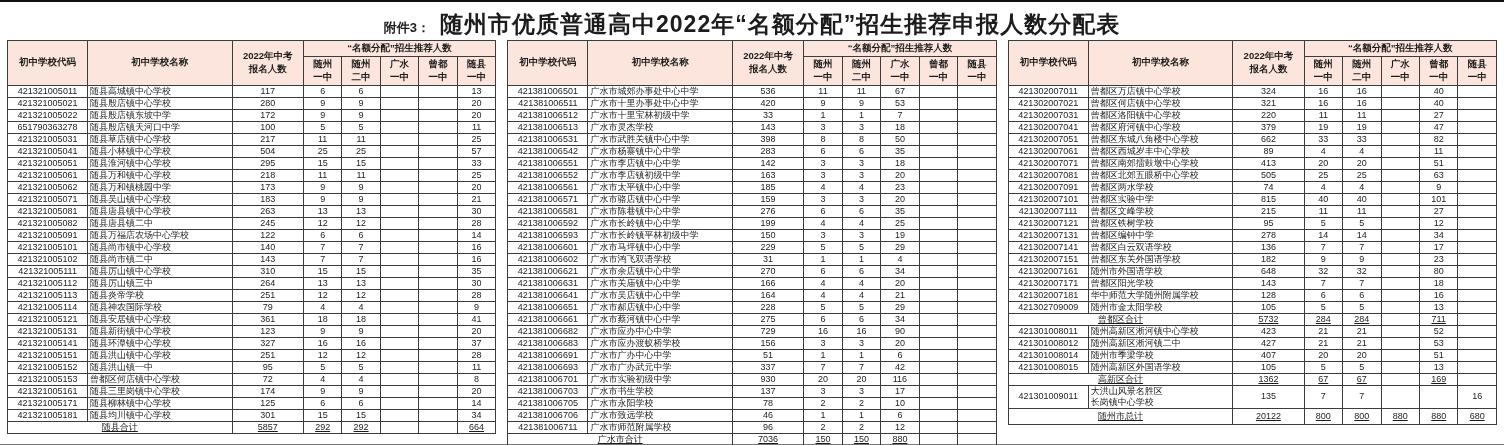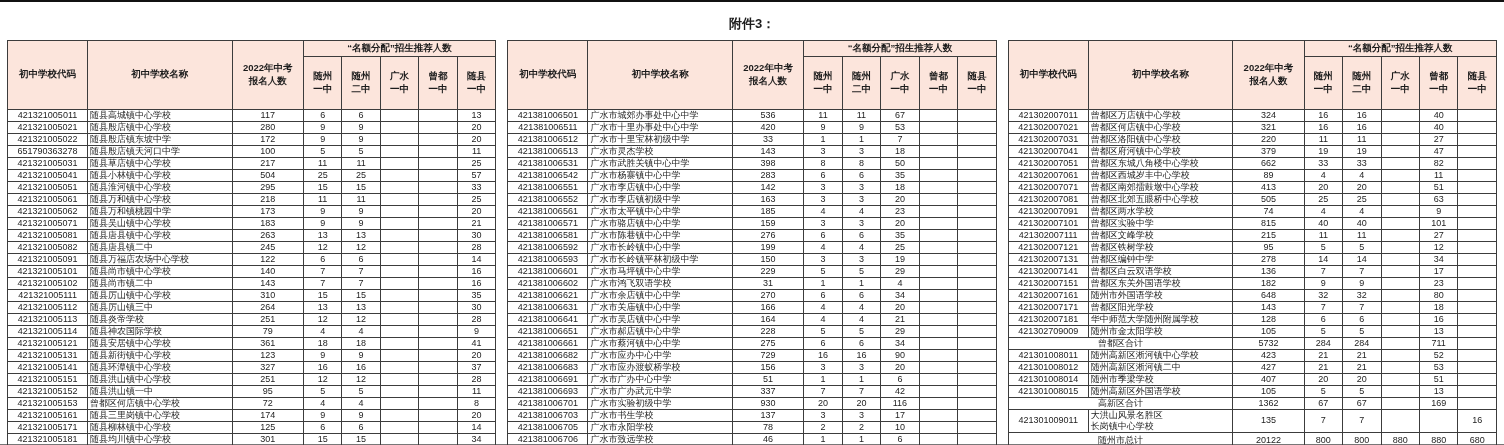--- a/index.html
+++ b/index.html
@@ -3,50 +3,51 @@
 <meta charset="utf-8">
 <style>
   :root{
     --header-bg:#fce5dc;
     --border:#3c3c3c;
     --text:#1c1c1c;
   }
   html,body{margin:0;padding:0;width:1504px;height:445px;overflow:hidden;background:#ffffff;
     font-family:"Liberation Sans", sans-serif;color:var(--text);}
   .page{width:1504px;height:445px;border-top:2px solid #111;border-bottom:1px solid #777;box-sizing:border-box;background:#fff;}
-  .title-row{display:flex;justify-content:center;align-items:baseline;gap:10px;padding-top:13px;height:36px;box-sizing:border-box;}
+  .title-row{display:flex;justify-content:center;align-items:baseline;gap:10px;padding-top:7px;height:36px;box-sizing:border-box;}
   .attachment{font-size:13px;font-weight:bold;}
   .main-title{font-size:23px;font-weight:bold;margin:0;letter-spacing:1px;}
   .tables-row{display:flex;gap:11px;padding:2px 7px 0 7px;}
   .table-wrap{flex:1;min-width:0;}
   table{width:100%;border-collapse:collapse;table-layout:fixed;}
   th,td{border:1px solid var(--border);overflow:hidden;}
   table{border:1.5px solid #222;}
   thead th{background:var(--header-bg);font-size:9.5px;font-weight:bold;text-align:center;
-    white-space:pre-line;line-height:1.35;padding:13px 0;}
+    white-space:pre-line;line-height:1.35;padding:1px 0;}
   thead tr.group-row th{height:15px;padding:0;}
   tbody td{font-size:9px;line-height:11px;padding:0 2px;white-space:pre-line;}
   td.code{text-align:center;letter-spacing:0;}
   td.name{text-align:left;}
   td.num{text-align:center;}
-  tr.total td{text-align:center;}
+  tr.total td{text-align:center;text-decoration:underline;}
   tr.total td.lbl{text-align:center;}
   tr.grand td{line-height:15px;}
   col.c-code{width:16.4%;}
   col.c-name{width:29.6%;}
   col.c-cand{width:14.6%;}
   col.c-s{width:7.88%;}
 </style>
 </head>
 <body>
 
 <div class="page">
 
   <div class="title-row">
     <span class="attachment">附件3：</span>
+    <h1 class="main-title">随州市优质普通高中2022年“名额分配”招生推荐申报人数分配表</h1>
   </div>
 
   <div class="tables-row">
 
     <div class="table-wrap">
       <table>
         <colgroup>
           <col class="c-code">
             <col class="c-name">
             <col class="c-cand">

